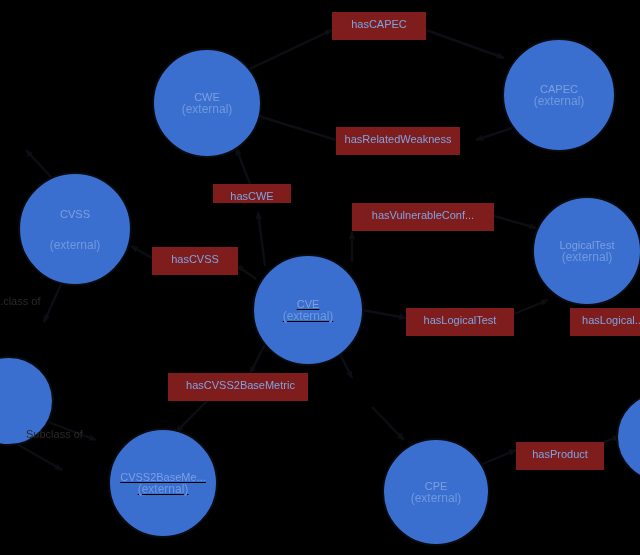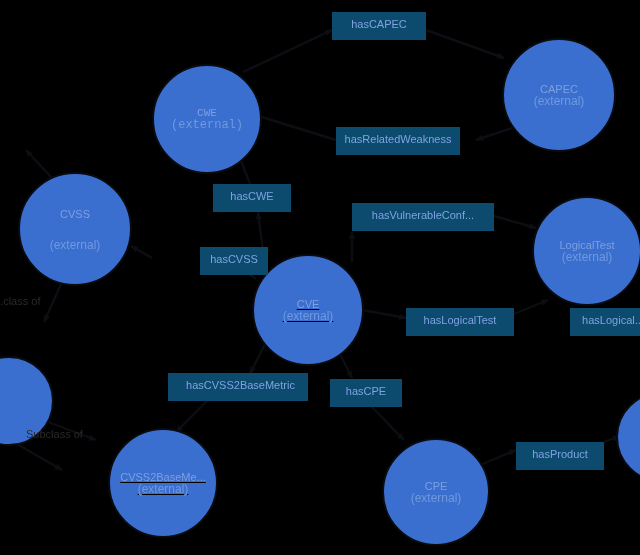--- a/index.html
+++ b/index.html
@@ -42,21 +42,21 @@
     white-space: nowrap;
   }
   .node-sub {
     color: #7099de;
     font-size: 12px;
     line-height: 11px;
     white-space: nowrap;
   }
   .edge-label {
     position: absolute;
-    background: #0c4a6e;
+    background: #7f1d1d;
     color: #7fa3e2;
     font-size: 11px;
     line-height: 14px;
     padding: 5px 7px 6px 7px;
     box-sizing: border-box;
     white-space: nowrap;
     text-align: center;
   }
   .dim-label {
     position: absolute;
@@ -109,21 +109,21 @@
       <path d="M478,466 L516,450"></path>
       <path d="M604,442 L620,436"></path>
 
       <path d="M52,178 L26,150"></path>
       <path d="M62,282 L44,322"></path>
       <path d="M32,416 L96,440"></path>
       <path d="M10,440 L62,470"></path>
     </g>
   </svg>
 
-  <div class="graph-node" style="left:152px; top:64px; width:110px; height:110px;font-family:Liberation Mono, monospace;">
+  <div class="graph-node" style="left:152px; top:48px; width:110px; height:110px;">
     <span class="node-title">CWE</span>
     <span class="node-sub">(external)</span>
   </div>
 
   <div class="graph-node" style="left:502px; top:38px; width:114px; height:114px;">
     <span class="node-title">CAPEC</span>
     <span class="node-sub">(external)</span>
   </div>
 
   <div class="graph-node" style="left:18px; top:172px; width:114px; height:114px;gap:19px;">
@@ -152,33 +152,32 @@
   </div>
 
   <div class="graph-node" style="left:-36px; top:356px; width:90px; height:90px;"></div>
 
   <div class="graph-node" style="left:616px; top:392px; width:90px; height:90px;"></div>
 
   <div class="edge-label" style="left:332px; top:12px; width:94px; height:28px;">hasCAPEC</div>
 
   <div class="edge-label" style="left:336px; top:127px; width:124px; height:28px;">hasRelatedWeakness</div>
 
-  <div class="edge-label" style="left:213px; top:184px; width:78px; height:28px;">hasCWE</div>
+  <div class="edge-label" style="left:213px; top:184px; width:78px; height:19px;">hasCWE</div>
 
-  <div class="edge-label" style="left:152px; top:247px; width:68px; height:28px;margin-left:48px;">hasCVSS</div>
+  <div class="edge-label" style="left:152px; top:247px; width:86px; height:28px;">hasCVSS</div>
 
   <div class="edge-label" style="left:406px; top:308px; width:108px; height:28px;">hasLogicalTest</div>
 
   <div class="edge-label" style="left:352px; top:203px; width:142px; height:28px;">hasVulnerableConf...</div>
 
   <div class="edge-label" style="left:570px; top:308px; width:86px; height:28px;">hasLogical...</div>
 
   <div class="edge-label" style="left:168px; top:373px; width:140px; height:28px;padding-left:12px;">hasCVSS2BaseMetric</div>
 
-  <div class="edge-label" style="left:330px; top:379px; width:72px; height:28px;">hasCPE</div>
 
   <div class="edge-label" style="left:516px; top:431px; width:88px; height:28px;margin-top:11px;">hasProduct</div>
 
   <div class="dim-label" style="left:-6px; top:294px;">...class of</div>
 
   <div class="dim-label" style="left:26px; top:427px;">Subclass of</div>
 
 </div>
 
 </body></html>

